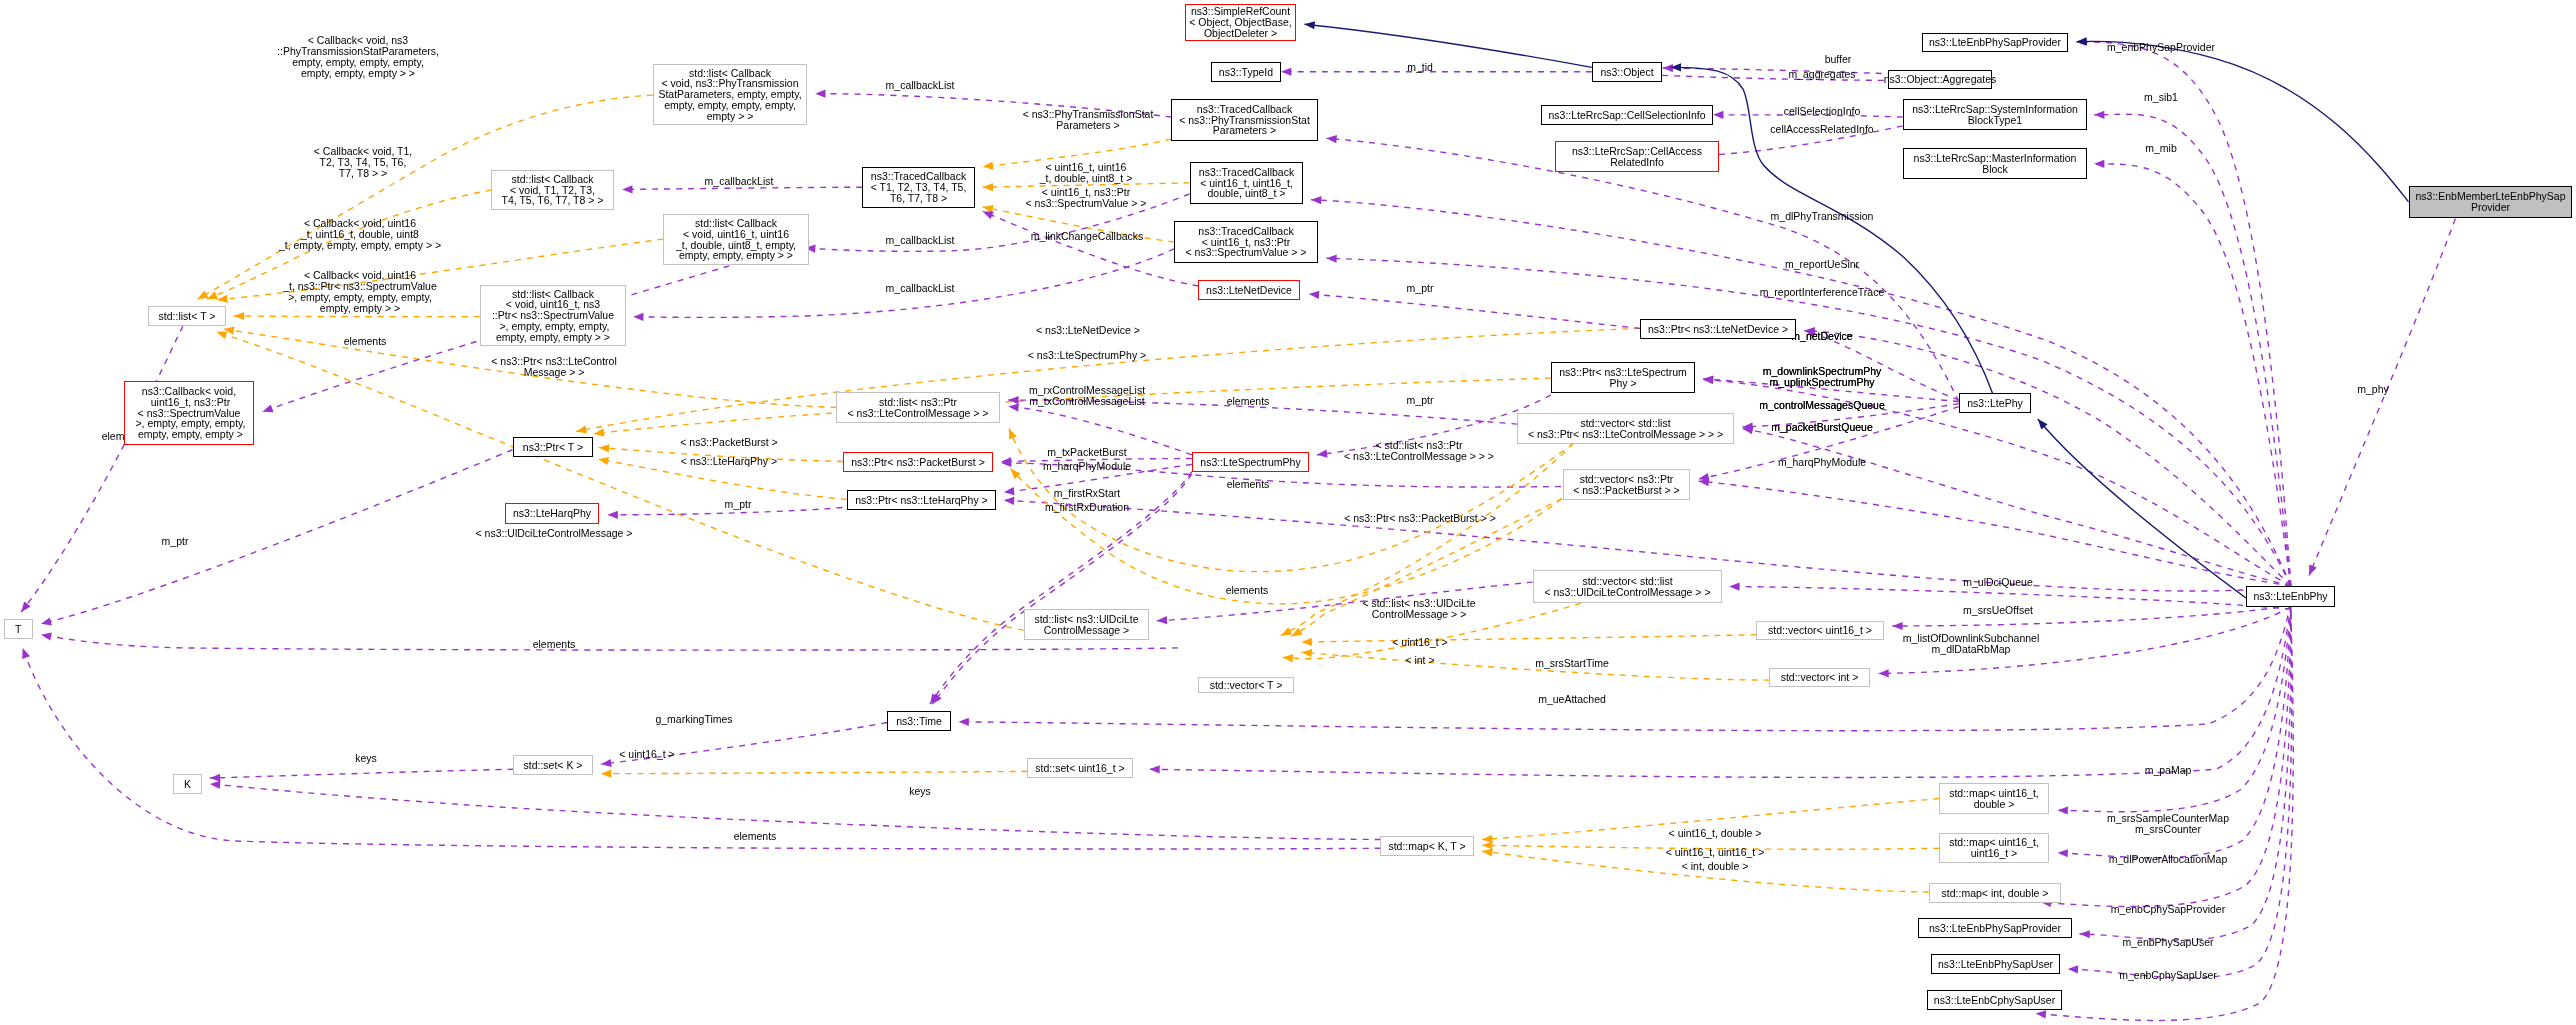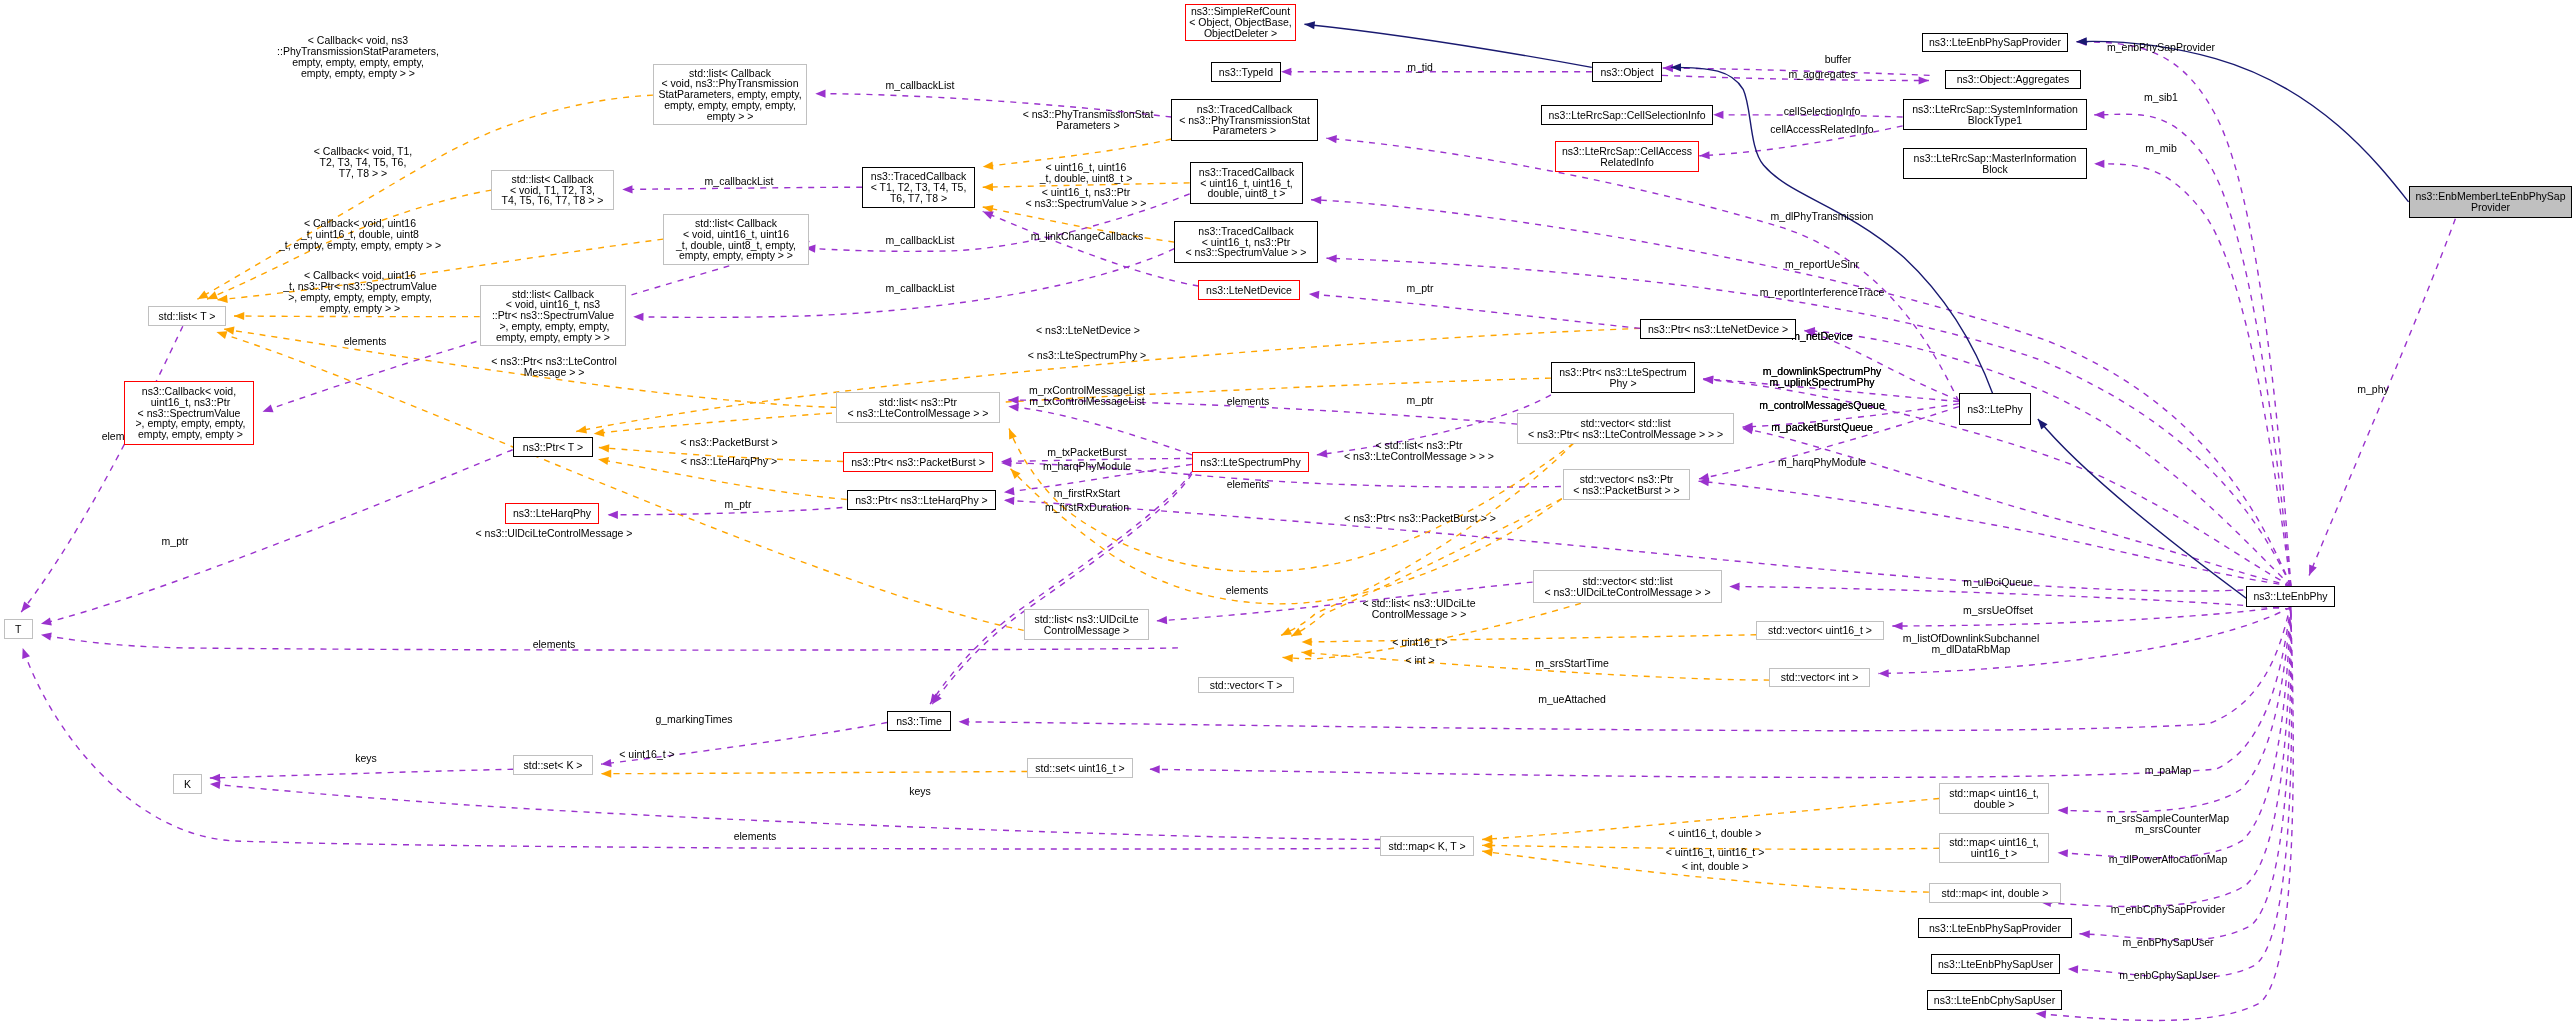--- a/index.html
+++ b/index.html
@@ -196,40 +196,40 @@
       <path d="M1152,694 C1080,700 950,704 831,704" class="e u"></path>
       <polygon points="831.0,704.0 845.0,709.6 845.0,698.4" class="hu"></polygon>
       <path d="M2096,796 C1950,810 1760,838 1582,849" class="e u"></path>
       <polygon points="1582.0,849.0 1596.3,853.7 1595.6,842.5" class="hu"></polygon>
     </svg>
 <div id="nodes">
       <div class="nodebox red" style="left: 1185px; top: 3.7px; width: 111px; height: 37px;"><span>ns3::SimpleRefCount</span><span>&lt; Object, ObjectBase,</span><span>ObjectDeleter &gt;</span></div>
       <div class="nodebox normal" style="left: 1922px; top: 33px; width: 146px; height: 19px;"><span>ns3::LteEnbPhySapProvider</span></div>
       <div class="nodebox normal" style="left: 1211px; top: 62px; width: 70px; height: 20px;"><span>ns3::TypeId</span></div>
       <div class="nodebox normal" style="left: 1592px; top: 62px; width: 70px; height: 20px;"><span>ns3::Object</span></div>
-      <div class="nodebox normal" style="left: 1945px; top: 70px; width: 136px; height: 19px;"><span>ns3::Object::Aggregates</span></div>
+      <div class="nodebox normal" style="left: 1888px; top: 70px; width: 104px; height: 19px;"><span>ns3::Object::Aggregates</span></div>
       <div class="nodebox grey" style="left: 653px; top: 64px; width: 154px; height: 61px;"><span>std::list&lt; Callback</span><span>&lt; void, ns3::PhyTransmission</span><span>StatParameters, empty, empty,</span><span>empty, empty, empty, empty,</span><span>empty &gt; &gt;</span></div>
       <div class="nodebox normal" style="left: 1171px; top: 99px; width: 147px; height: 42px;"><span>ns3::TracedCallback</span><span>&lt; ns3::PhyTransmissionStat</span><span>Parameters &gt;</span></div>
       <div class="nodebox normal" style="left: 1541px; top: 105px; width: 172px; height: 20px;"><span>ns3::LteRrcSap::CellSelectionInfo</span></div>
       <div class="nodebox normal" style="left: 1903px; top: 99px; width: 184px; height: 31px;"><span>ns3::LteRrcSap::SystemInformation</span><span>BlockType1</span></div>
-      <div class="nodebox red" style="left: 1555px; top: 141px; width: 144px; height: 31px;"><span>ns3::LteRrcSap::CellAccess</span><span>RelatedInfo</span></div>
+      <div class="nodebox red" style="left: 1555px; top: 141px; width: 164px; height: 31px;"><span>ns3::LteRrcSap::CellAccess</span><span>RelatedInfo</span></div>
       <div class="nodebox normal" style="left: 1903px; top: 148px; width: 184px; height: 31px;"><span>ns3::LteRrcSap::MasterInformation</span><span>Block</span></div>
       <div class="nodebox filled" style="left: 2409px; top: 186px; width: 163px; height: 32px;"><span>ns3::EnbMemberLteEnbPhySap</span><span>Provider</span></div>
       <div class="nodebox grey" style="left: 491px; top: 170px; width: 123px; height: 40px;"><span>std::list&lt; Callback</span><span>&lt; void, T1, T2, T3,</span><span>T4, T5, T6, T7, T8 &gt; &gt;</span></div>
       <div class="nodebox normal" style="left: 862px; top: 167px; width: 113px; height: 41px;"><span>ns3::TracedCallback</span><span>&lt; T1, T2, T3, T4, T5,</span><span>T6, T7, T8 &gt;</span></div>
       <div class="nodebox normal" style="left: 1190px; top: 162px; width: 113px; height: 42px;"><span>ns3::TracedCallback</span><span>&lt; uint16_t, uint16_t,</span><span>double, uint8_t &gt;</span></div>
       <div class="nodebox grey" style="left: 663px; top: 214px; width: 146px; height: 51px;"><span>std::list&lt; Callback</span><span>&lt; void, uint16_t, uint16</span><span>_t, double, uint8_t, empty,</span><span>empty, empty, empty &gt; &gt;</span></div>
       <div class="nodebox normal" style="left: 1174px; top: 221px; width: 144px; height: 42px;"><span>ns3::TracedCallback</span><span>&lt; uint16_t, ns3::Ptr</span><span>&lt; ns3::SpectrumValue &gt; &gt;</span></div>
       <div class="nodebox red" style="left: 1198px; top: 280px; width: 102px; height: 20px;"><span>ns3::LteNetDevice</span></div>
       <div class="nodebox grey" style="left: 480px; top: 285px; width: 146px; height: 61px;"><span>std::list&lt; Callback</span><span>&lt; void, uint16_t, ns3</span><span>::Ptr&lt; ns3::SpectrumValue</span><span> &gt;, empty, empty, empty,</span><span>empty, empty, empty &gt; &gt;</span></div>
       <div class="nodebox grey" style="left: 148px; top: 306px; width: 78px; height: 20px;"><span>std::list&lt; T &gt;</span></div>
       <div class="nodebox normal" style="left: 1640px; top: 319px; width: 156px; height: 20px;"><span>ns3::Ptr&lt; ns3::LteNetDevice &gt;</span></div>
       <div class="nodebox red" style="left: 124px; top: 381px; width: 130px; height: 64px;"><span>ns3::Callback&lt; void,</span><span> uint16_t, ns3::Ptr</span><span>&lt; ns3::SpectrumValue</span><span> &gt;, empty, empty, empty,</span><span> empty, empty, empty &gt;</span></div>
       <div class="nodebox normal" style="left: 1551px; top: 362px; width: 144px; height: 31px;"><span>ns3::Ptr&lt; ns3::LteSpectrum</span><span>Phy &gt;</span></div>
-      <div class="nodebox normal" style="left: 1959px; top: 393px; width: 72px; height: 32px; justify-content: center;"><span>ns3::LtePhy</span></div>
+      <div class="nodebox normal" style="left: 1959px; top: 393px; width: 72px; height: 20px; justify-content: center;"><span>ns3::LtePhy</span></div>
       <div class="nodebox grey" style="left: 836px; top: 392px; width: 164px; height: 31px;"><span>std::list&lt; ns3::Ptr</span><span>&lt; ns3::LteControlMessage &gt; &gt;</span></div>
       <div class="nodebox grey" style="left: 1517px; top: 413px; width: 217px; height: 31px;"><span>std::vector&lt; std::list</span><span>&lt; ns3::Ptr&lt; ns3::LteControlMessage &gt; &gt; &gt;</span></div>
       <div class="nodebox normal" style="left: 513px; top: 437px; width: 80px; height: 20px;"><span>ns3::Ptr&lt; T &gt;</span></div>
       <div class="nodebox red" style="left: 843px; top: 452px; width: 150px; height: 20px;"><span>ns3::Ptr&lt; ns3::PacketBurst &gt;</span></div>
       <div class="nodebox red" style="left: 1192px; top: 452px; width: 117px; height: 20px;"><span>ns3::LteSpectrumPhy</span></div>
       <div class="nodebox grey" style="left: 1563px; top: 469px; width: 127px; height: 31px;"><span>std::vector&lt; ns3::Ptr</span><span>&lt; ns3::PacketBurst &gt; &gt;</span></div>
       <div class="nodebox normal" style="left: 847px; top: 490px; width: 149px; height: 20px;"><span>ns3::Ptr&lt; ns3::LteHarqPhy &gt;</span></div>
       <div class="nodebox red" style="left: 505px; top: 503px; width: 94px; height: 20.5px;"><span>ns3::LteHarqPhy</span></div>
       <div class="nodebox normal" style="left: 2246px; top: 586px; width: 89px; height: 20.5px;"><span>ns3::LteEnbPhy</span></div>
       <div class="nodebox grey" style="left: 1533px; top: 570px; width: 189px; height: 33px;"><span>std::vector&lt; std::list</span><span>&lt; ns3::UlDciLteControlMessage &gt; &gt;</span></div>

